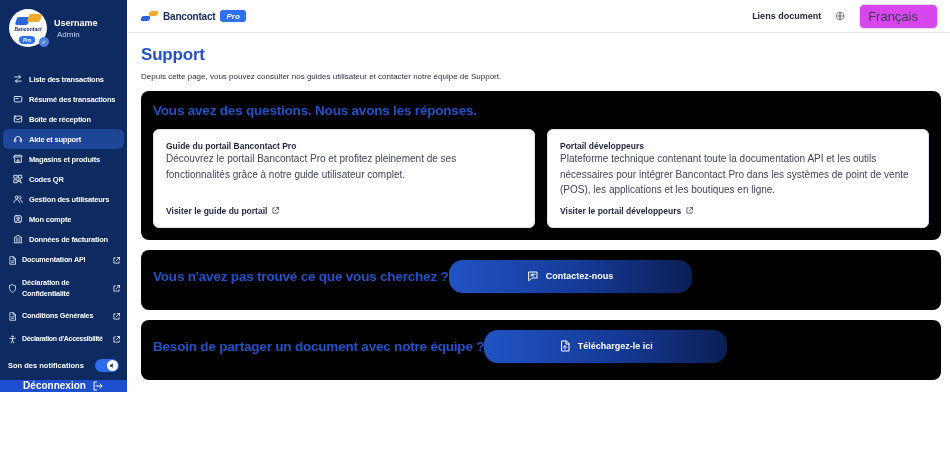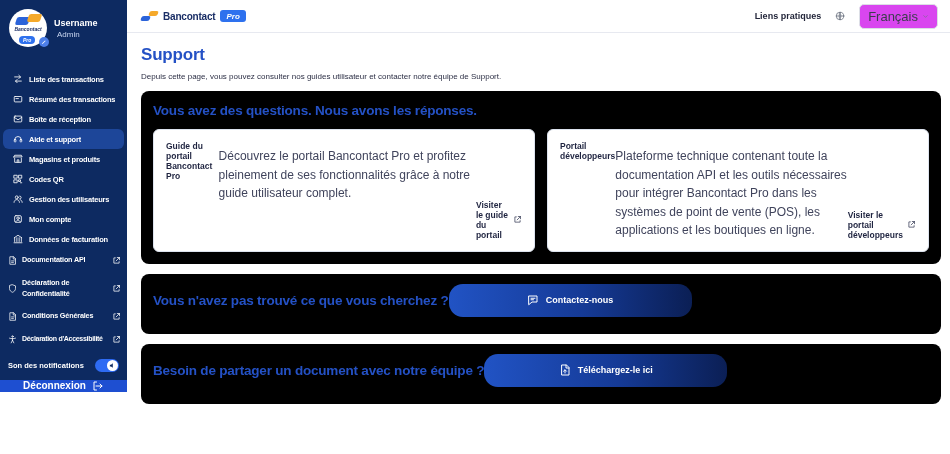--- a/index.html
+++ b/index.html
@@ -61,23 +61,23 @@
   .lang-btn .ic7 { color:#6b7280; }
 
   .content { padding:12px 9px 0 14px; }
   .page-title { color:#2451c5; font-size:17px; font-weight:800; letter-spacing:-0.2px; }
   .page-desc { margin-top:7px; font-size:8px; color:#2c2f45; }
 
   .panel { background:#000000; border-radius:8px; margin-top:10px; }
   .panel-faq { padding:12px 12px 12px 12px; }
   .h2 { color:#2451c5; font-size:13.5px; font-weight:800; letter-spacing:-0.2px; }
   .cards { display:flex; gap:12px; margin-top:11px; align-items:stretch; }
-  .card { flex:1; background:#fff; border:1px solid #dde3ee; border-radius:6px; padding:11px 12px; display:flex; flex-direction:row; }
+  .card { flex:1; background:#fff; border:1px solid #dde3ee; border-radius:6px; padding:11px 12px; display:flex; flex-direction:column; }
   .card-title { font-size:8.5px; font-weight:bold; color:#1f2440; }
-  .card-body { font-size:12px; color:#40445c; line-height:1.55; margin-top:6px; }
+  .card-body { font-size:10px; color:#40445c; line-height:1.55; }
   .card-link { margin-top:auto; padding-top:8px; font-size:8.5px; font-weight:bold; color:#1f2440; display:flex; align-items:center; gap:4px; cursor:pointer; }
   .card-link .ic9 { color:#3a3f58; }
 
   .panel-row { display:flex; align-items:center; justify-content:flex-start; padding:10px 11px 17px 12px; }
   .btn { min-width:243px; height:33px; border:none; border-radius:14px; cursor:pointer;
     background:linear-gradient(90deg,#2153c4 0%,#153a96 55%,#0b1f55 100%);
     color:#fff; font-size:9px; font-weight:bold; font-family:"Liberation Sans",sans-serif;
     display:flex; align-items:center; justify-content:center; gap:7px; }
 </style>
 </head>
@@ -274,21 +274,21 @@
     <header class="topbar">
       <div class="brand">
         <span class="mark">
           <span class="m-blue"></span>
             <span class="m-yellow"></span>
         </span>
         <span class="brand-name">Bancontact</span>
         <span class="brand-pro">Pro</span>
       </div>
       <div class="top-right">
-        <span class="links-label">Liens pratiques</span>
+        <span class="links-label">Liens document</span>
         <span class="globe ic ic10">
           <svg viewBox="0 0 24 24">
               <circle cx="12" cy="12" r="9"></circle>
               <path d="M3 12h18M12 3c2.8 3 2.8 15 0 18M12 3c-2.8 3-2.8 15 0 18"></path>
             </svg>
         </span>
         <span class="lang-btn">
           <span>Français</span>
           <span class="ic ic7">
               <svg viewBox="0 0 24 24">

